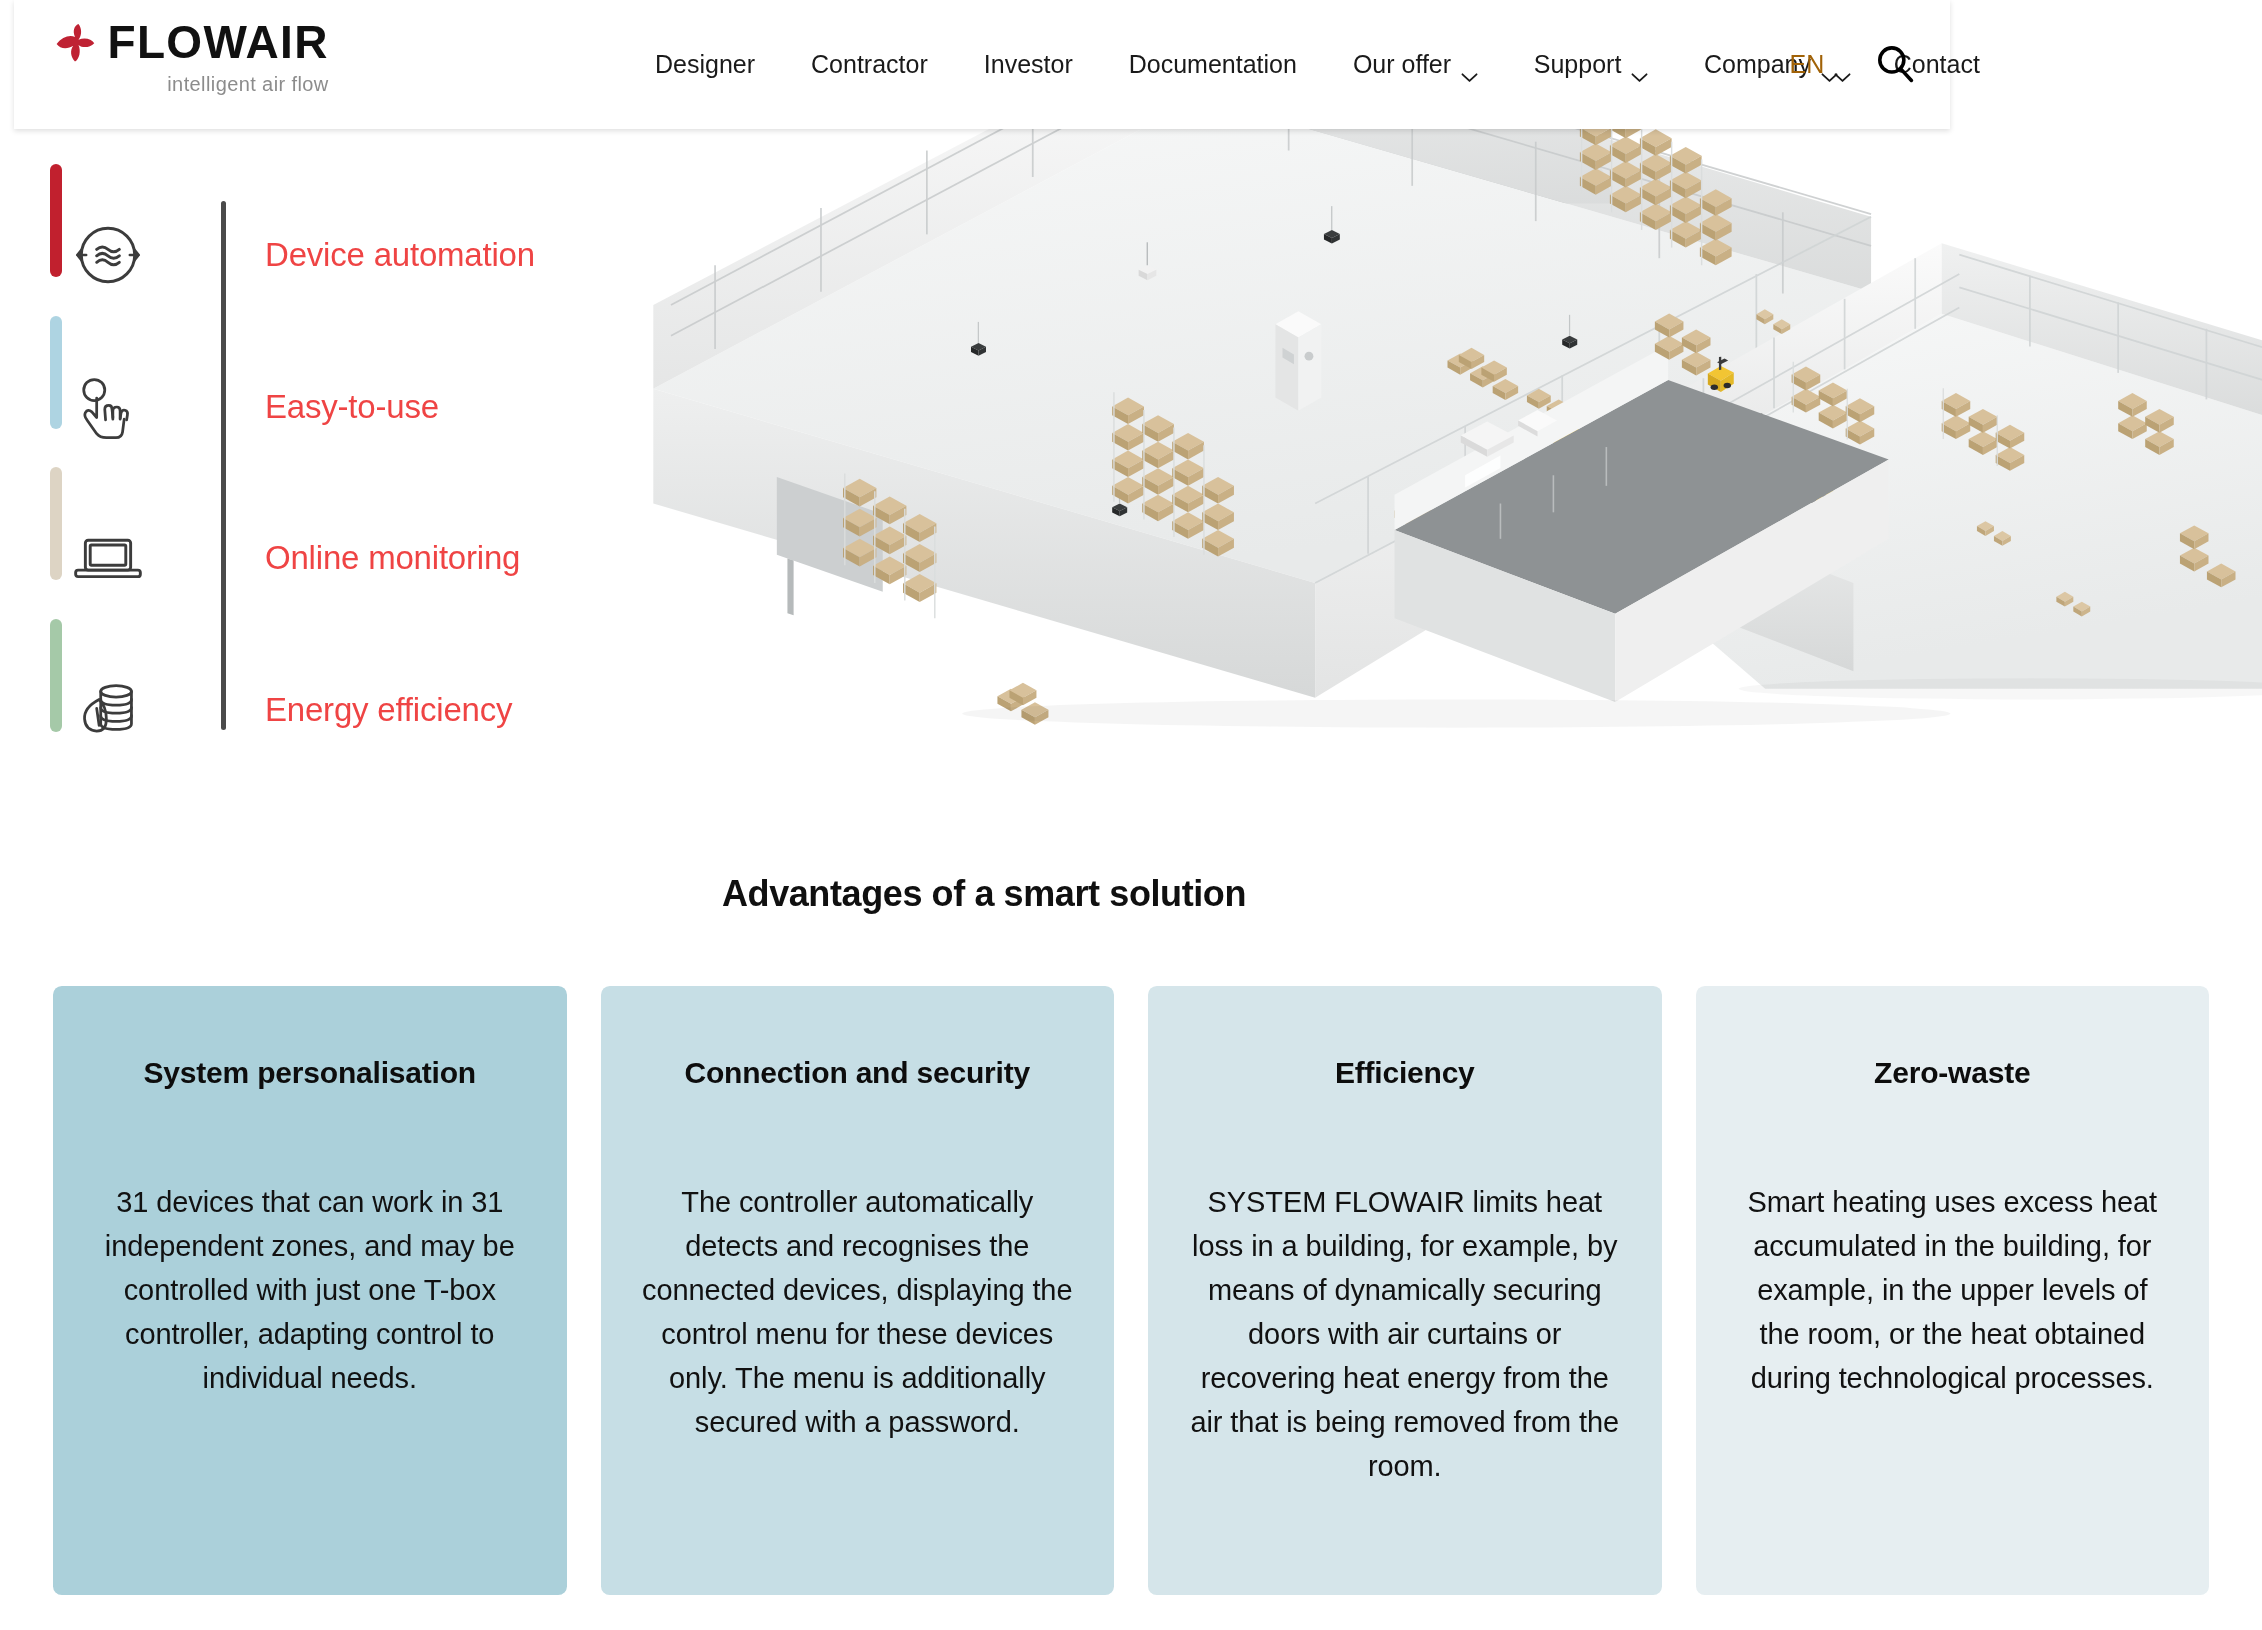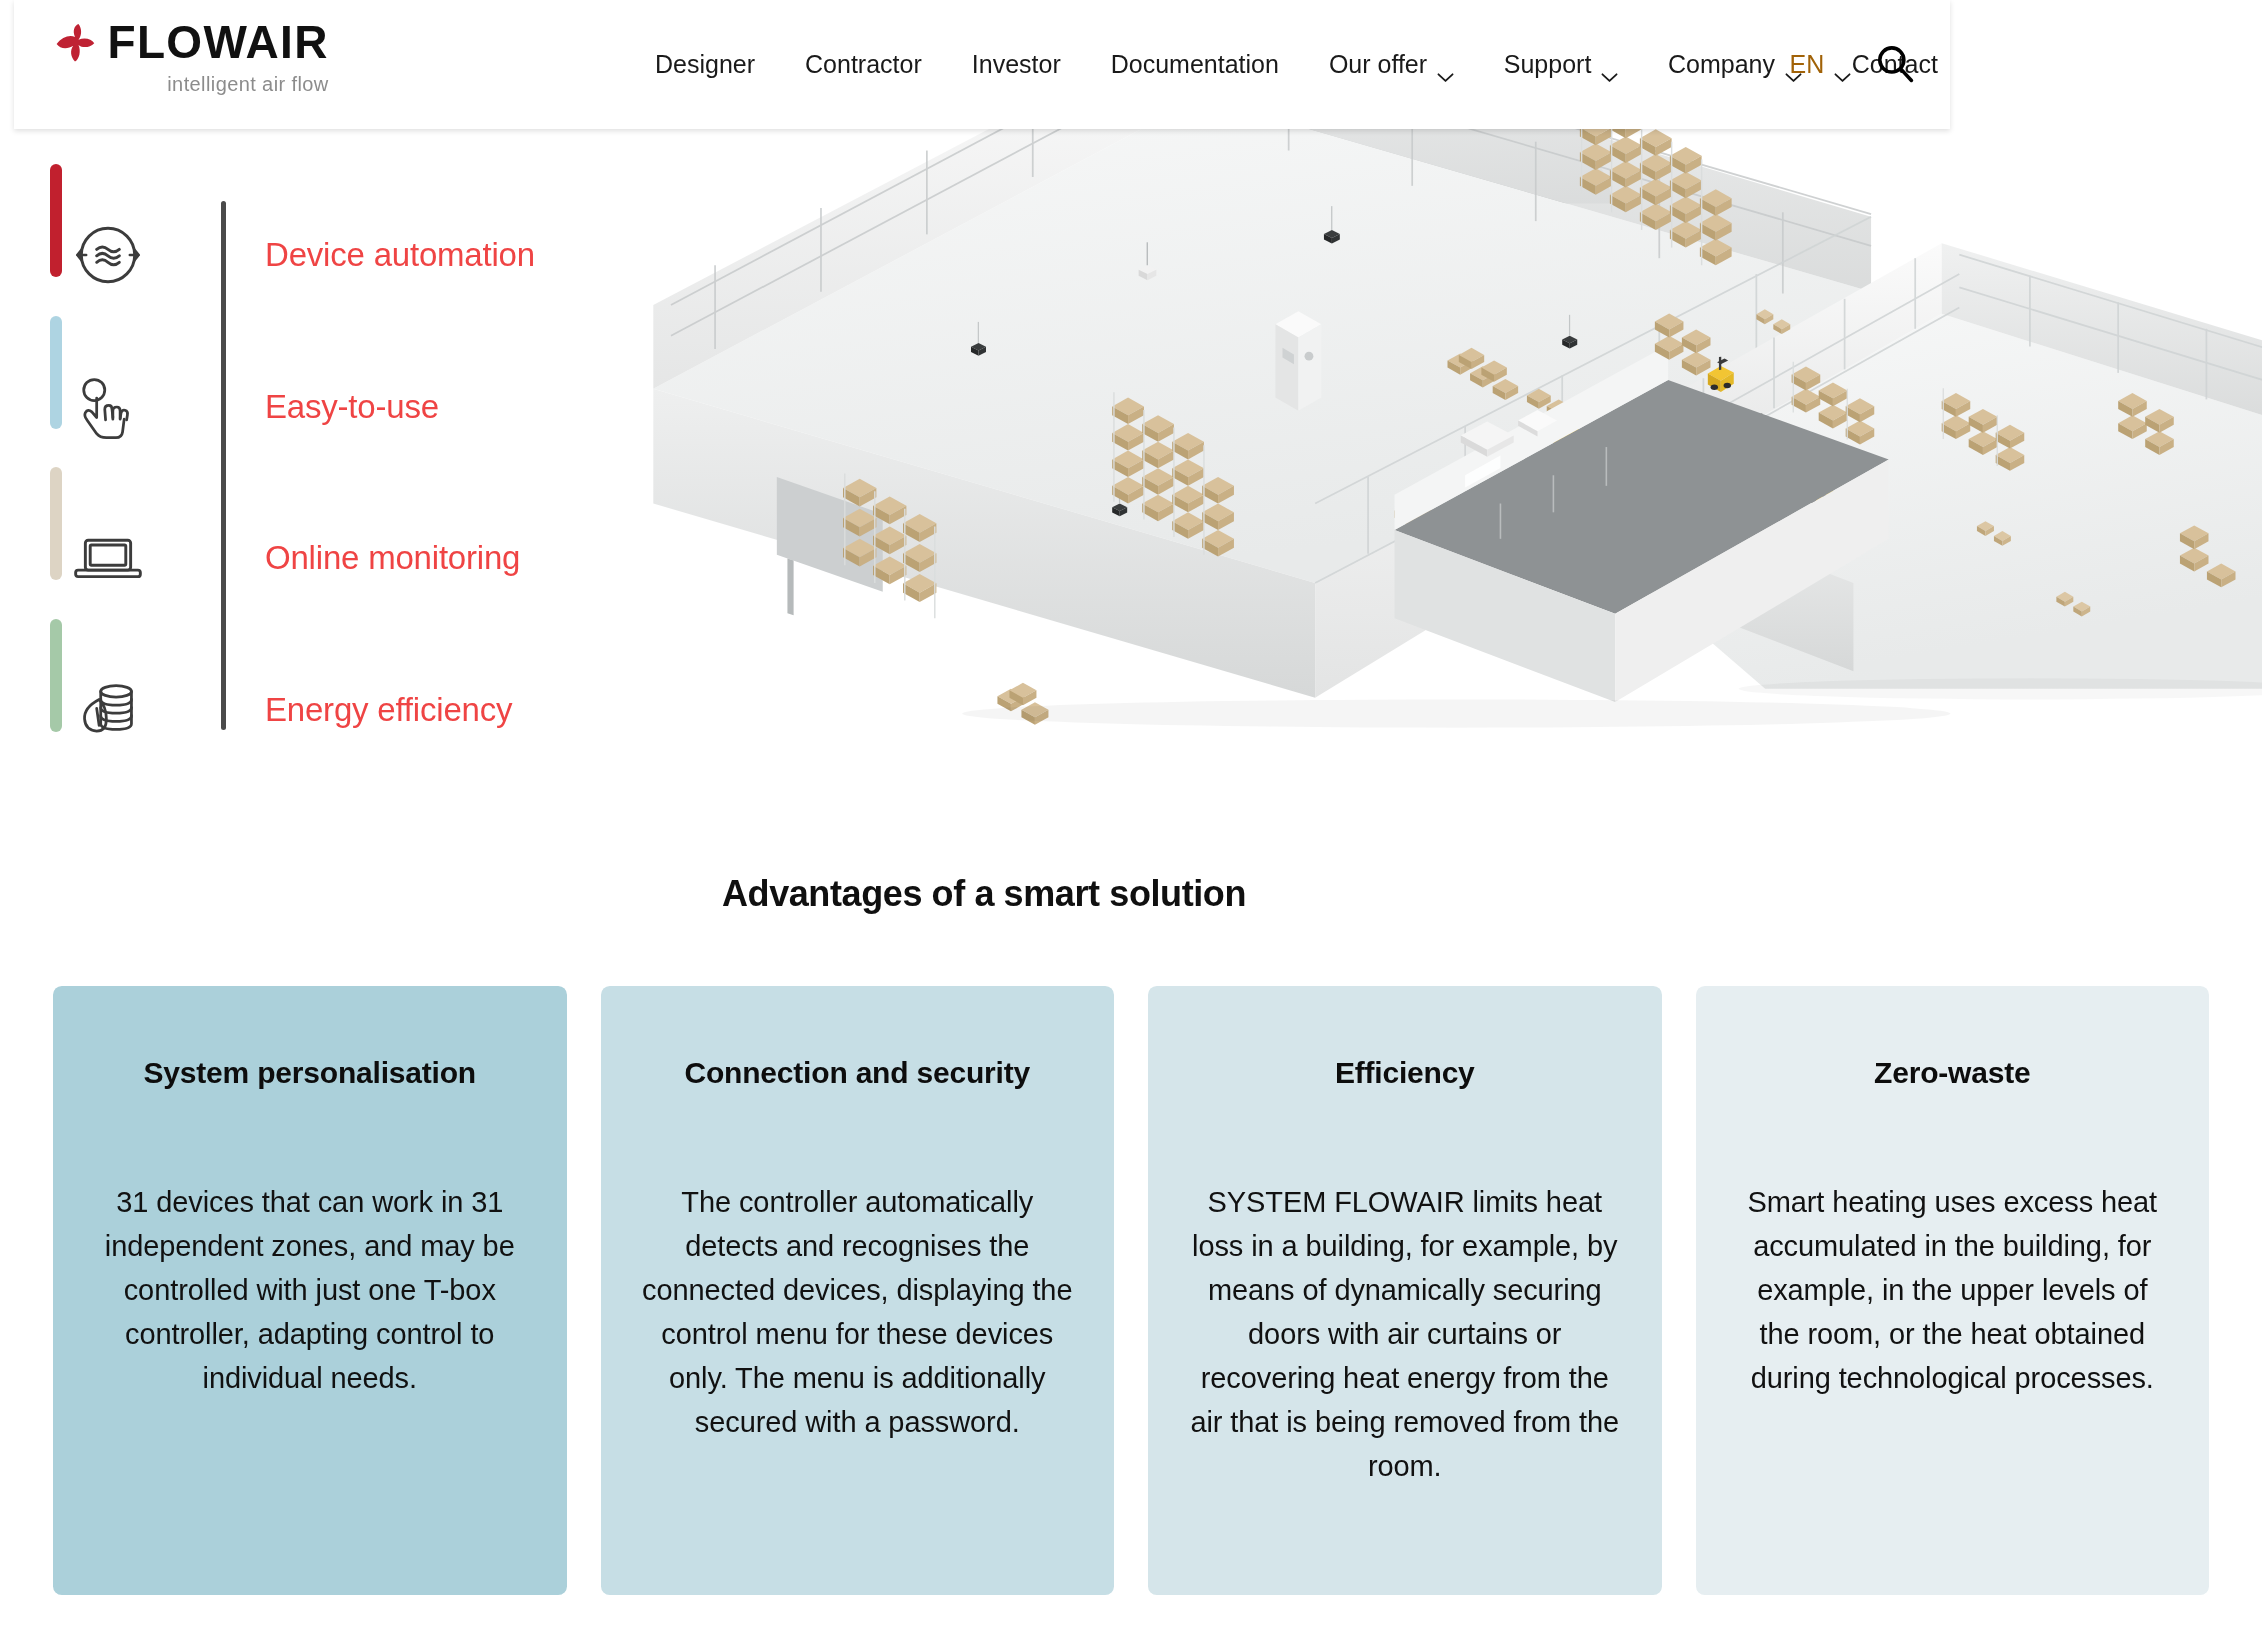--- a/index.html
+++ b/index.html
@@ -54,21 +54,21 @@
     font-family: "Liberation Sans", sans-serif;
   }
 
   .main-nav {
     position: absolute;
     left: 618px;
     top: 0;
     height: 129px;
     display: flex;
     align-items: center;
-    gap: 4px;
+    gap: 10px;
   }
   .nav-item {
     display: flex;
     align-items: center;
     gap: 9.7px;
     padding: 0 23px;
     font-size: 25px;
     color: #1a1a1a;
     text-decoration: none;
     white-space: nowrap;

